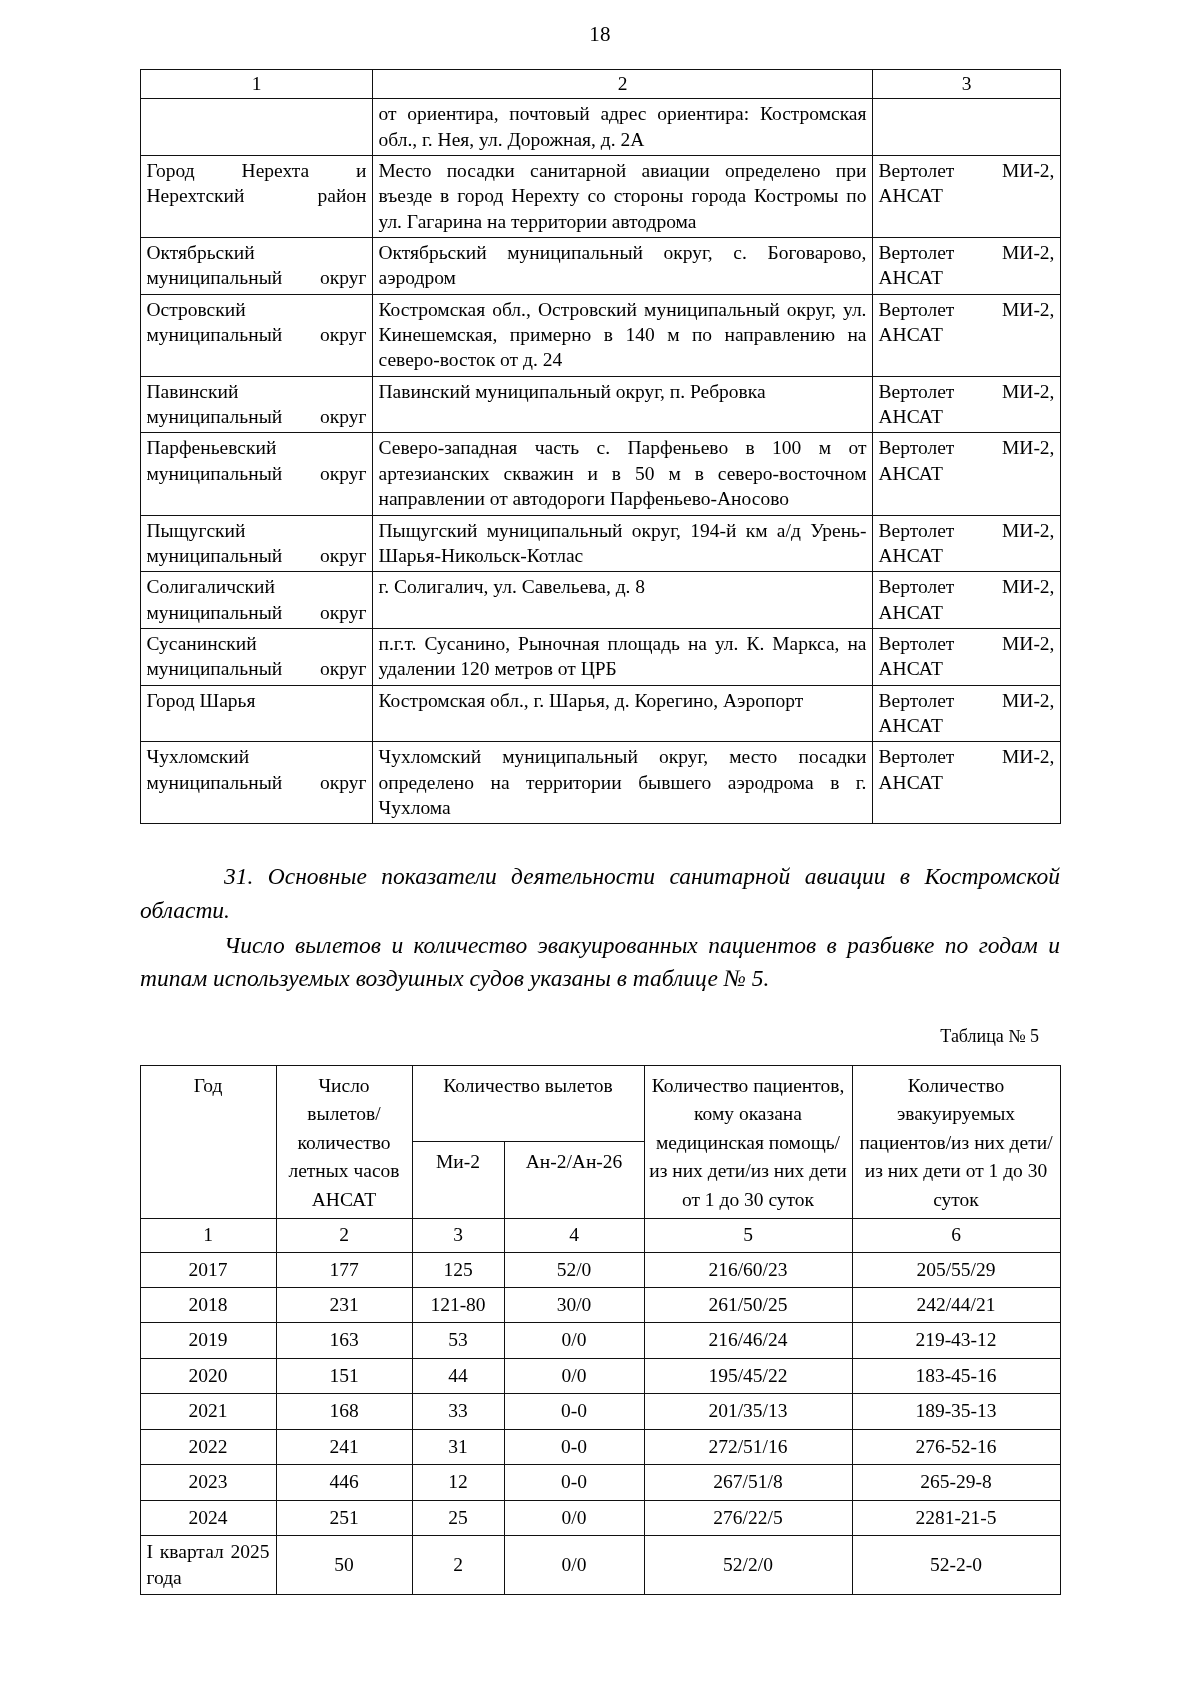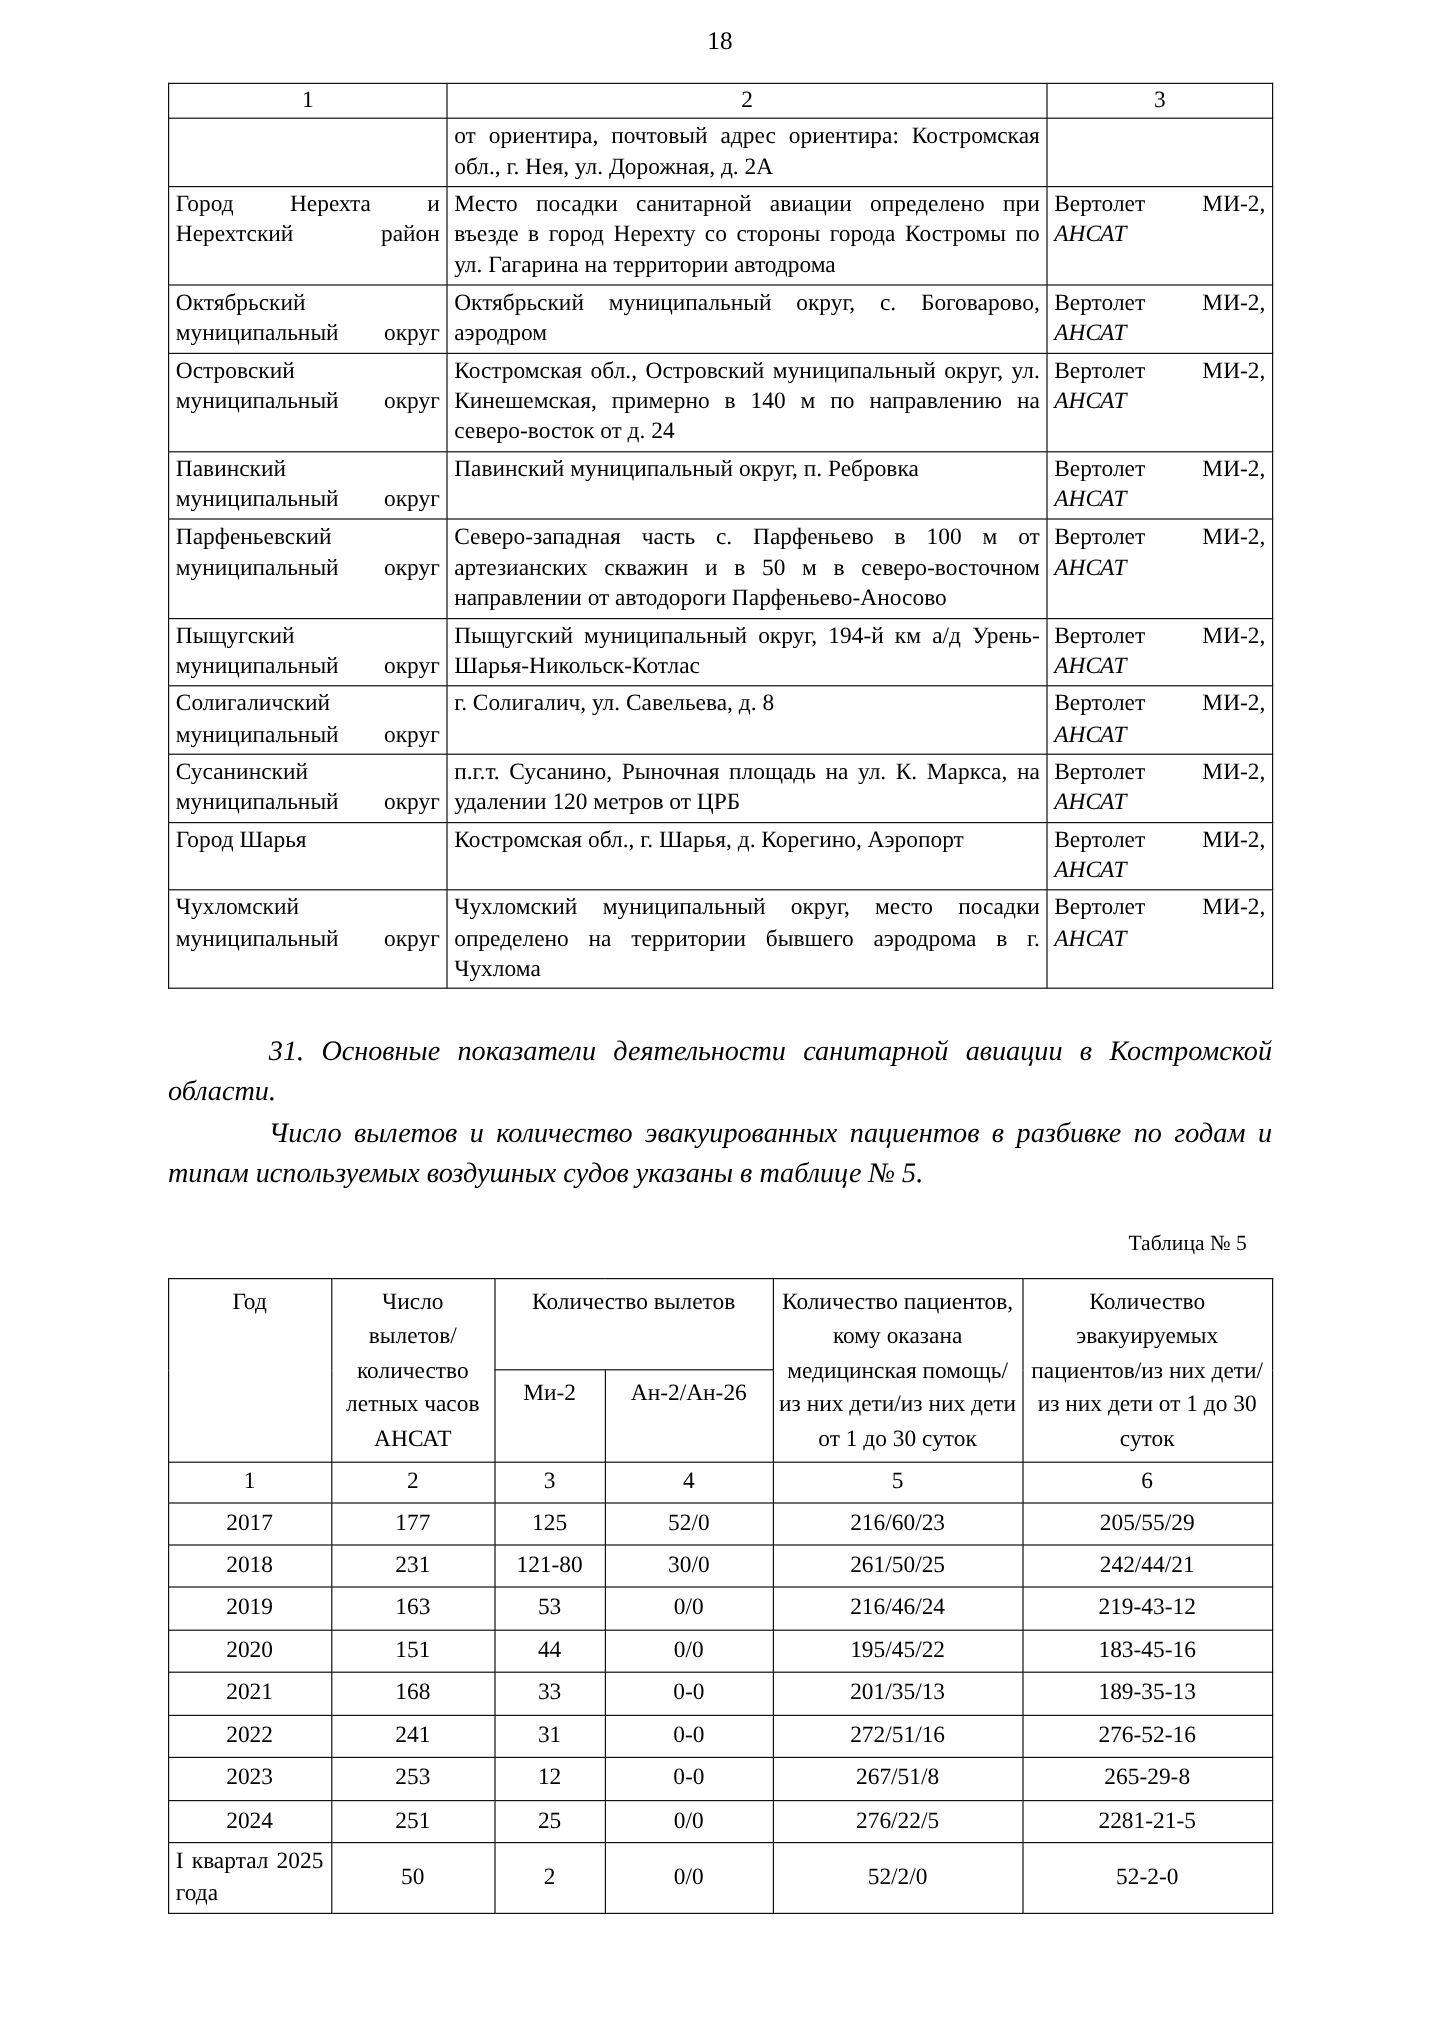--- a/index.html
+++ b/index.html
@@ -72,21 +72,20 @@
     text-justify: inter-word;
   }
   #table-sites td.col-b.last-left { }
   #table-sites td.col-c {
     text-align: justify;
     text-align-last: justify;
   }
   #table-sites td.col-c .l2 {
     display: block;
     text-align: center;
-    font-style: italic;
   }
   #table-sites td.col-c .l1 {
     display: block;
     text-align: justify;
     text-align-last: justify;
   }
 
   
   .body-block {
     width: 920px;
@@ -359,21 +358,21 @@
       <tr class="data">
         <td>2022</td>
         <td>241</td>
         <td>31</td>
         <td>0-0</td>
         <td>272/51/16</td>
         <td>276-52-16</td>
       </tr>
       <tr class="data">
         <td>2023</td>
-        <td>253</td>
+        <td>446</td>
         <td>12</td>
         <td>0-0</td>
         <td>267/51/8</td>
         <td>265-29-8</td>
       </tr>
       <tr class="data">
         <td>2024</td>
         <td>251</td>
         <td>25</td>
         <td>0/0</td>

